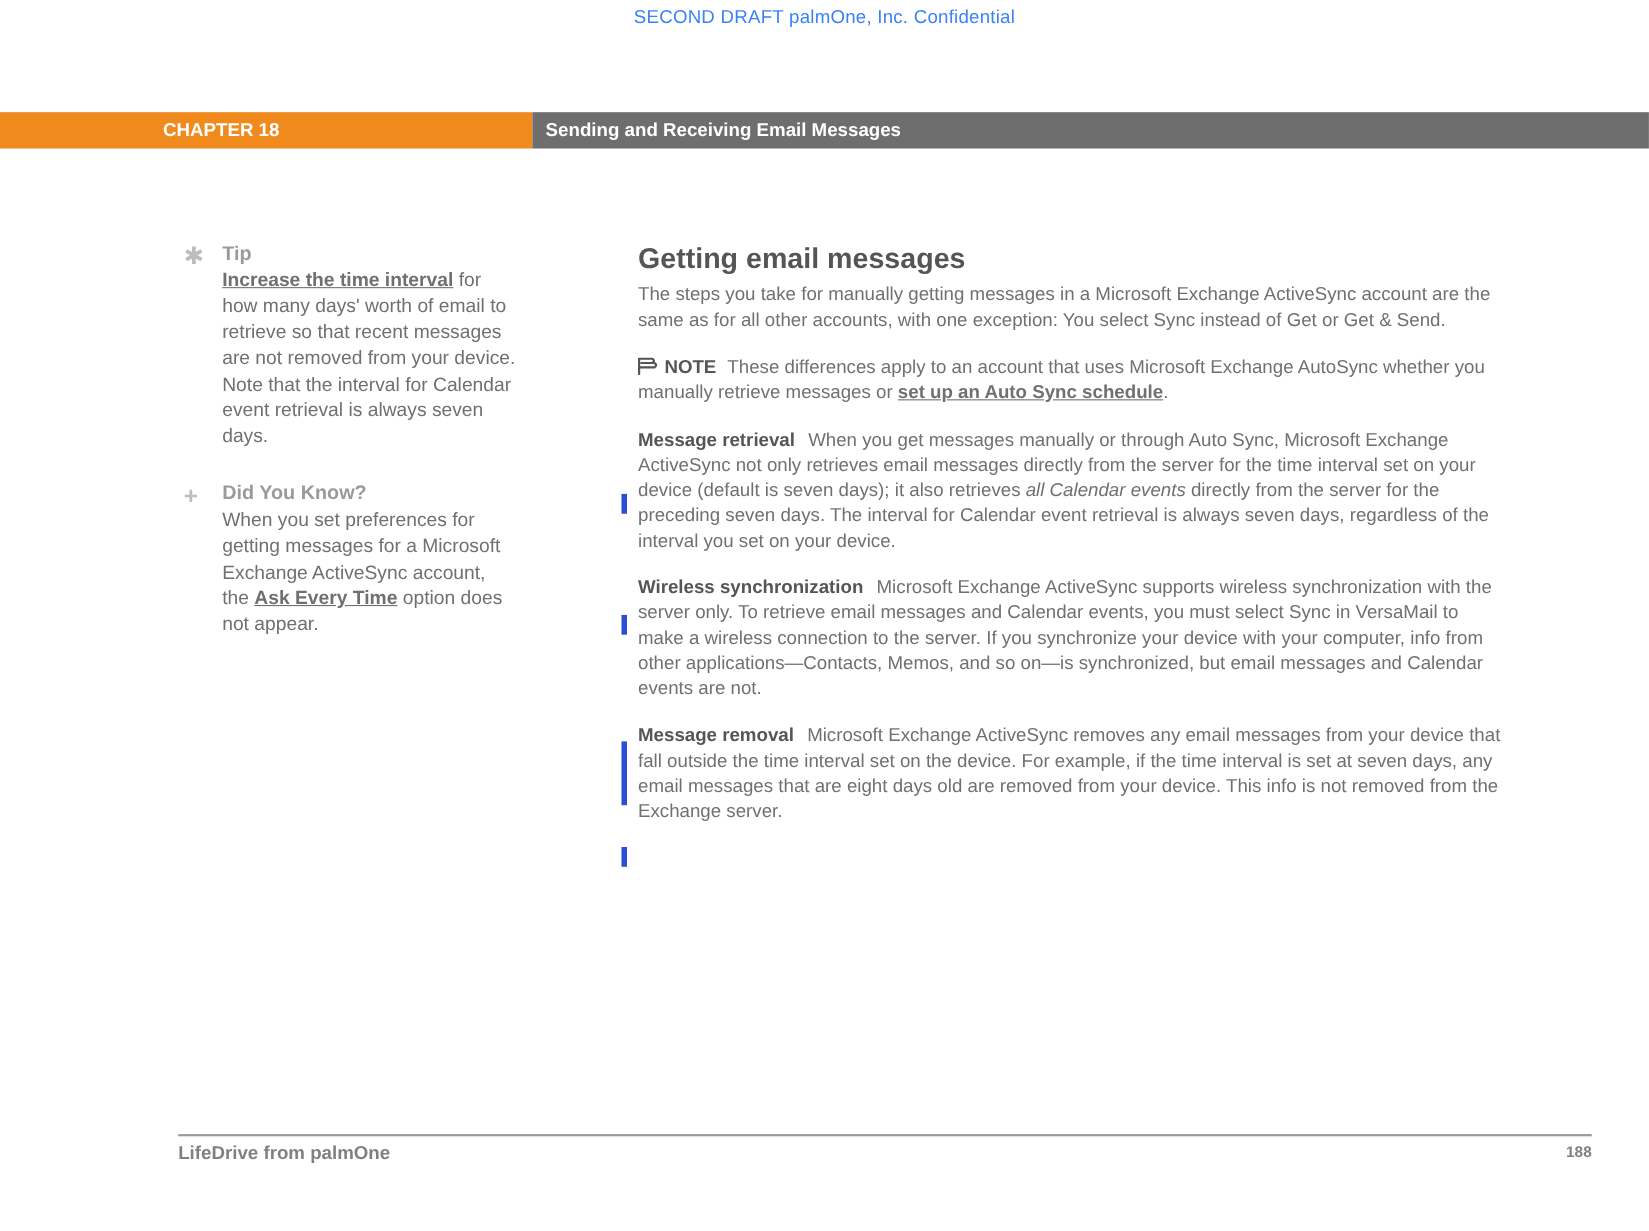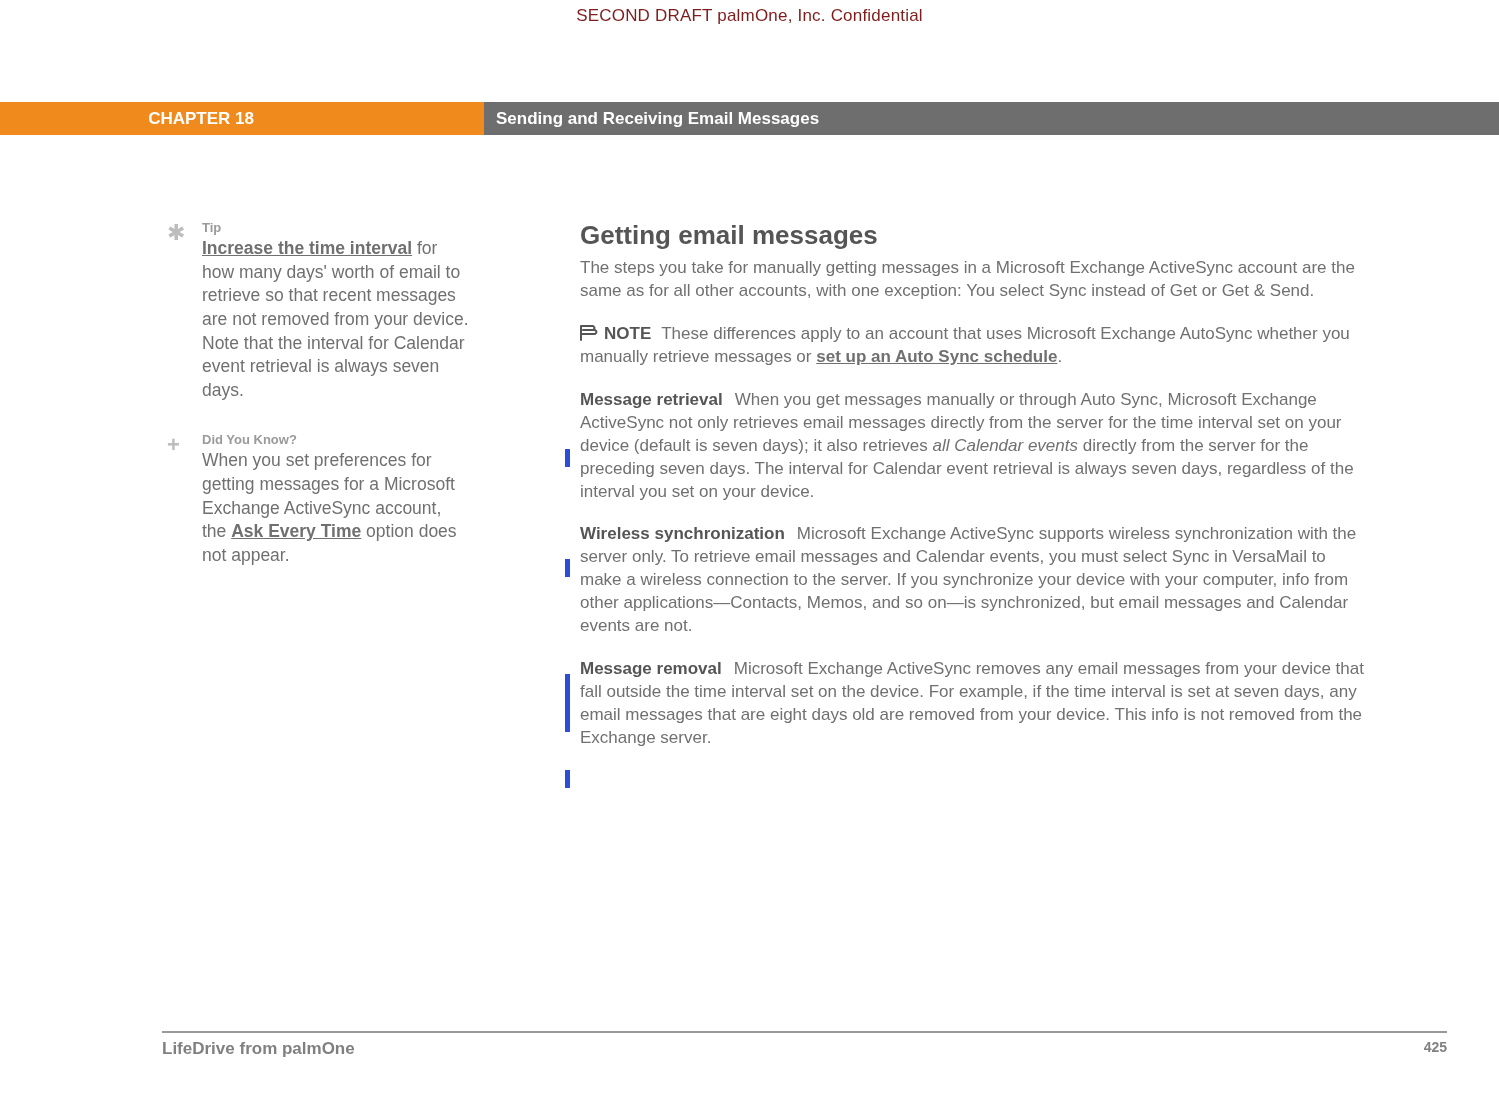--- a/index.html
+++ b/index.html
@@ -15,21 +15,21 @@
     position: relative;
     background: #fff;
   }
   .header-watermark {
     position: absolute;
     top: 6px;
     left: 0;
     width: 100%;
     text-align: center;
     font-size: 17px;
-    color: #7f1d1d;
+    color: #3b82f6;
     font-weight: 400;
     letter-spacing: 0.2px;
   }
   .chapter-bar {
     position: absolute;
     top: 102px;
     left: 0;
     right: 0;
     height: 33px;
     display: flex;
@@ -76,21 +76,21 @@
     position: absolute;
     left: 5px;
     top: 2px;
     color: #bdbdbd;
     font-size: 22px;
     line-height: 1;
   }
   .side-title {
     color: #9a9a9a;
     font-weight: bold;
-    font-size: 13px;
+    font-size: 18px;
     margin-bottom: 2px;
   }
   .side-body {
     color: #707070;
     font-size: 17.5px;
     line-height: 1.35;
   }
   .side-link {
     color: #707070;
     font-weight: bold;
@@ -254,16 +254,16 @@
       <div class="trailing-bar" style="margin-top:20px;">
         <div class="change-bar cb-one" style="top:0;"></div>
       </div>
 
     </div>
 
   </div>
 
   <div class="footer">
     <div class="footer-left">LifeDrive from palmOne</div>
-    <div class="footer-right">425</div>
+    <div class="footer-right">188</div>
   </div>
 
 </div>
 
 </body></html>

